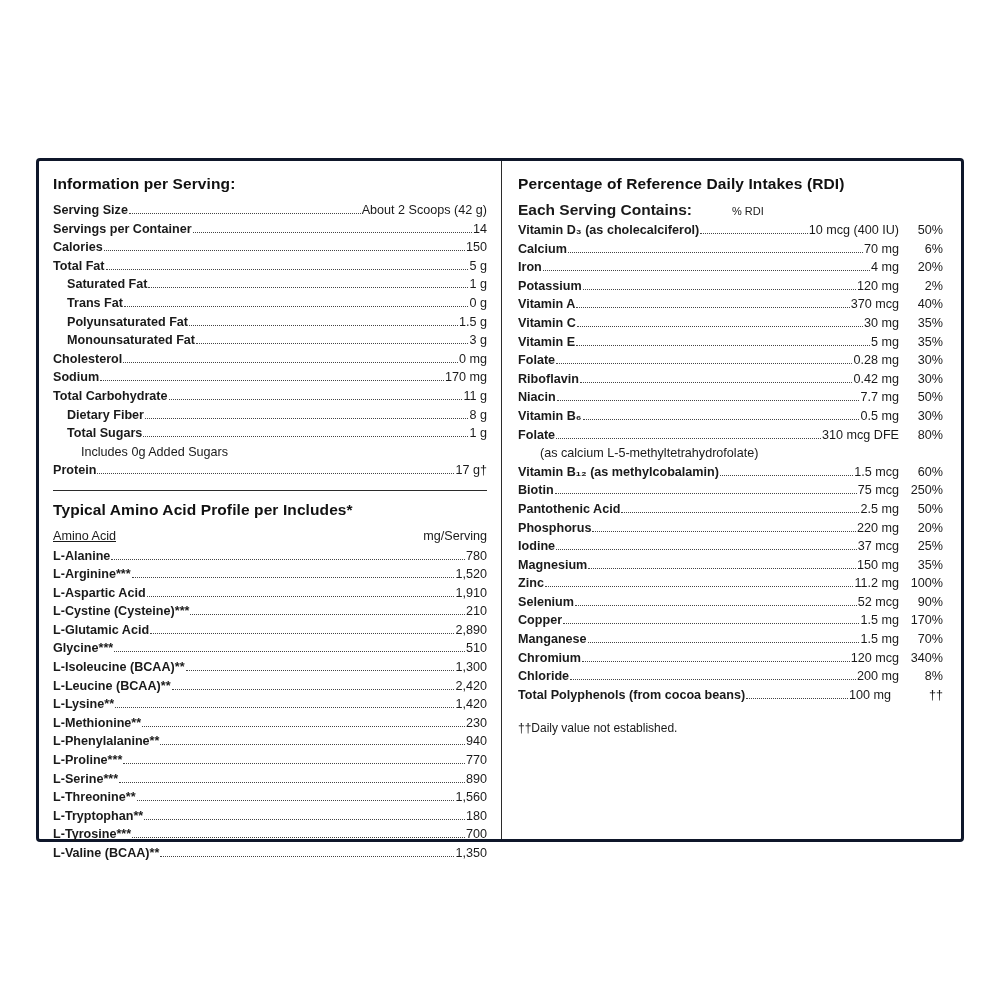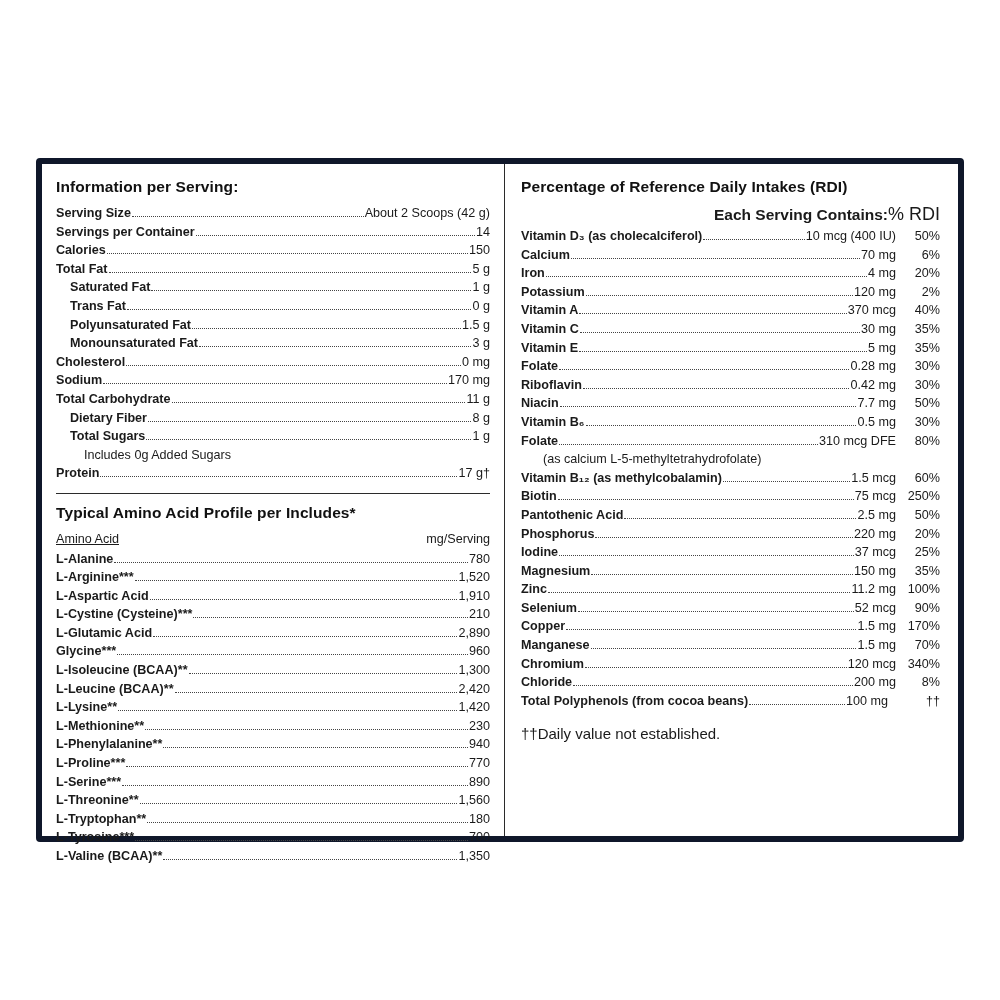--- a/index.html
+++ b/index.html
@@ -15,21 +15,21 @@
     position: relative;
     overflow: hidden;
   }
 
   .panel {
     position: absolute;
     left: 36px;
     top: 158px;
     width: 928px;
     height: 684px;
-    border: 6px solid #0f172a;
+    border: 3px solid #0f172a;
     border-radius: 4px;
     box-sizing: border-box;
     background: #fff;
     display: flex;
   }
 
   .col-left {
     width: 462px;
     box-sizing: border-box;
     padding: 14px 14px 10px 14px;
@@ -107,34 +107,35 @@
     display: flex;
     font-size: 12.6px;
     line-height: 18.6px;
     margin-bottom: 1px;
   }
   .aa-head .l { flex: 1 1 auto; text-decoration: underline; }
   .aa-head .r { flex: 0 0 auto; }
 
   .rdi-head {
     display: flex;
-    justify-content: flex-end;
+    justify-content: flex-start;
     align-items: baseline;
     margin-bottom: 2px;
   }
   .rdi-head .t {
     font-size: 15.5px;
     font-weight: bold;
   }
   .rdi-head .pcthead {
-    font-size: 18px;
+    font-size: 11px;
+    margin-left: 40px;
   }
 
   .footnote {
-    font-size: 15px;
+    font-size: 12px;
     line-height: 16px;
     margin-top: 16px;
   }
   .dagger-col {
     flex: 0 0 44px;
     text-align: right;
     padding-left: 8px;
   }
 </style>
 </head>
@@ -249,21 +250,21 @@
           <span class="value">210</span>
         </div>
       <div class="row">
           <span class="label">L-Glutamic Acid</span>
           <span class="leader"></span>
           <span class="value">2,890</span>
         </div>
       <div class="row">
           <span class="label">Glycine***</span>
           <span class="leader"></span>
-          <span class="value">960</span>
+          <span class="value">510</span>
         </div>
       <div class="row">
           <span class="label">L-Isoleucine (BCAA)**</span>
           <span class="leader"></span>
           <span class="value">1,300</span>
         </div>
       <div class="row">
           <span class="label">L-Leucine (BCAA)**</span>
           <span class="leader"></span>
           <span class="value">2,420</span>

